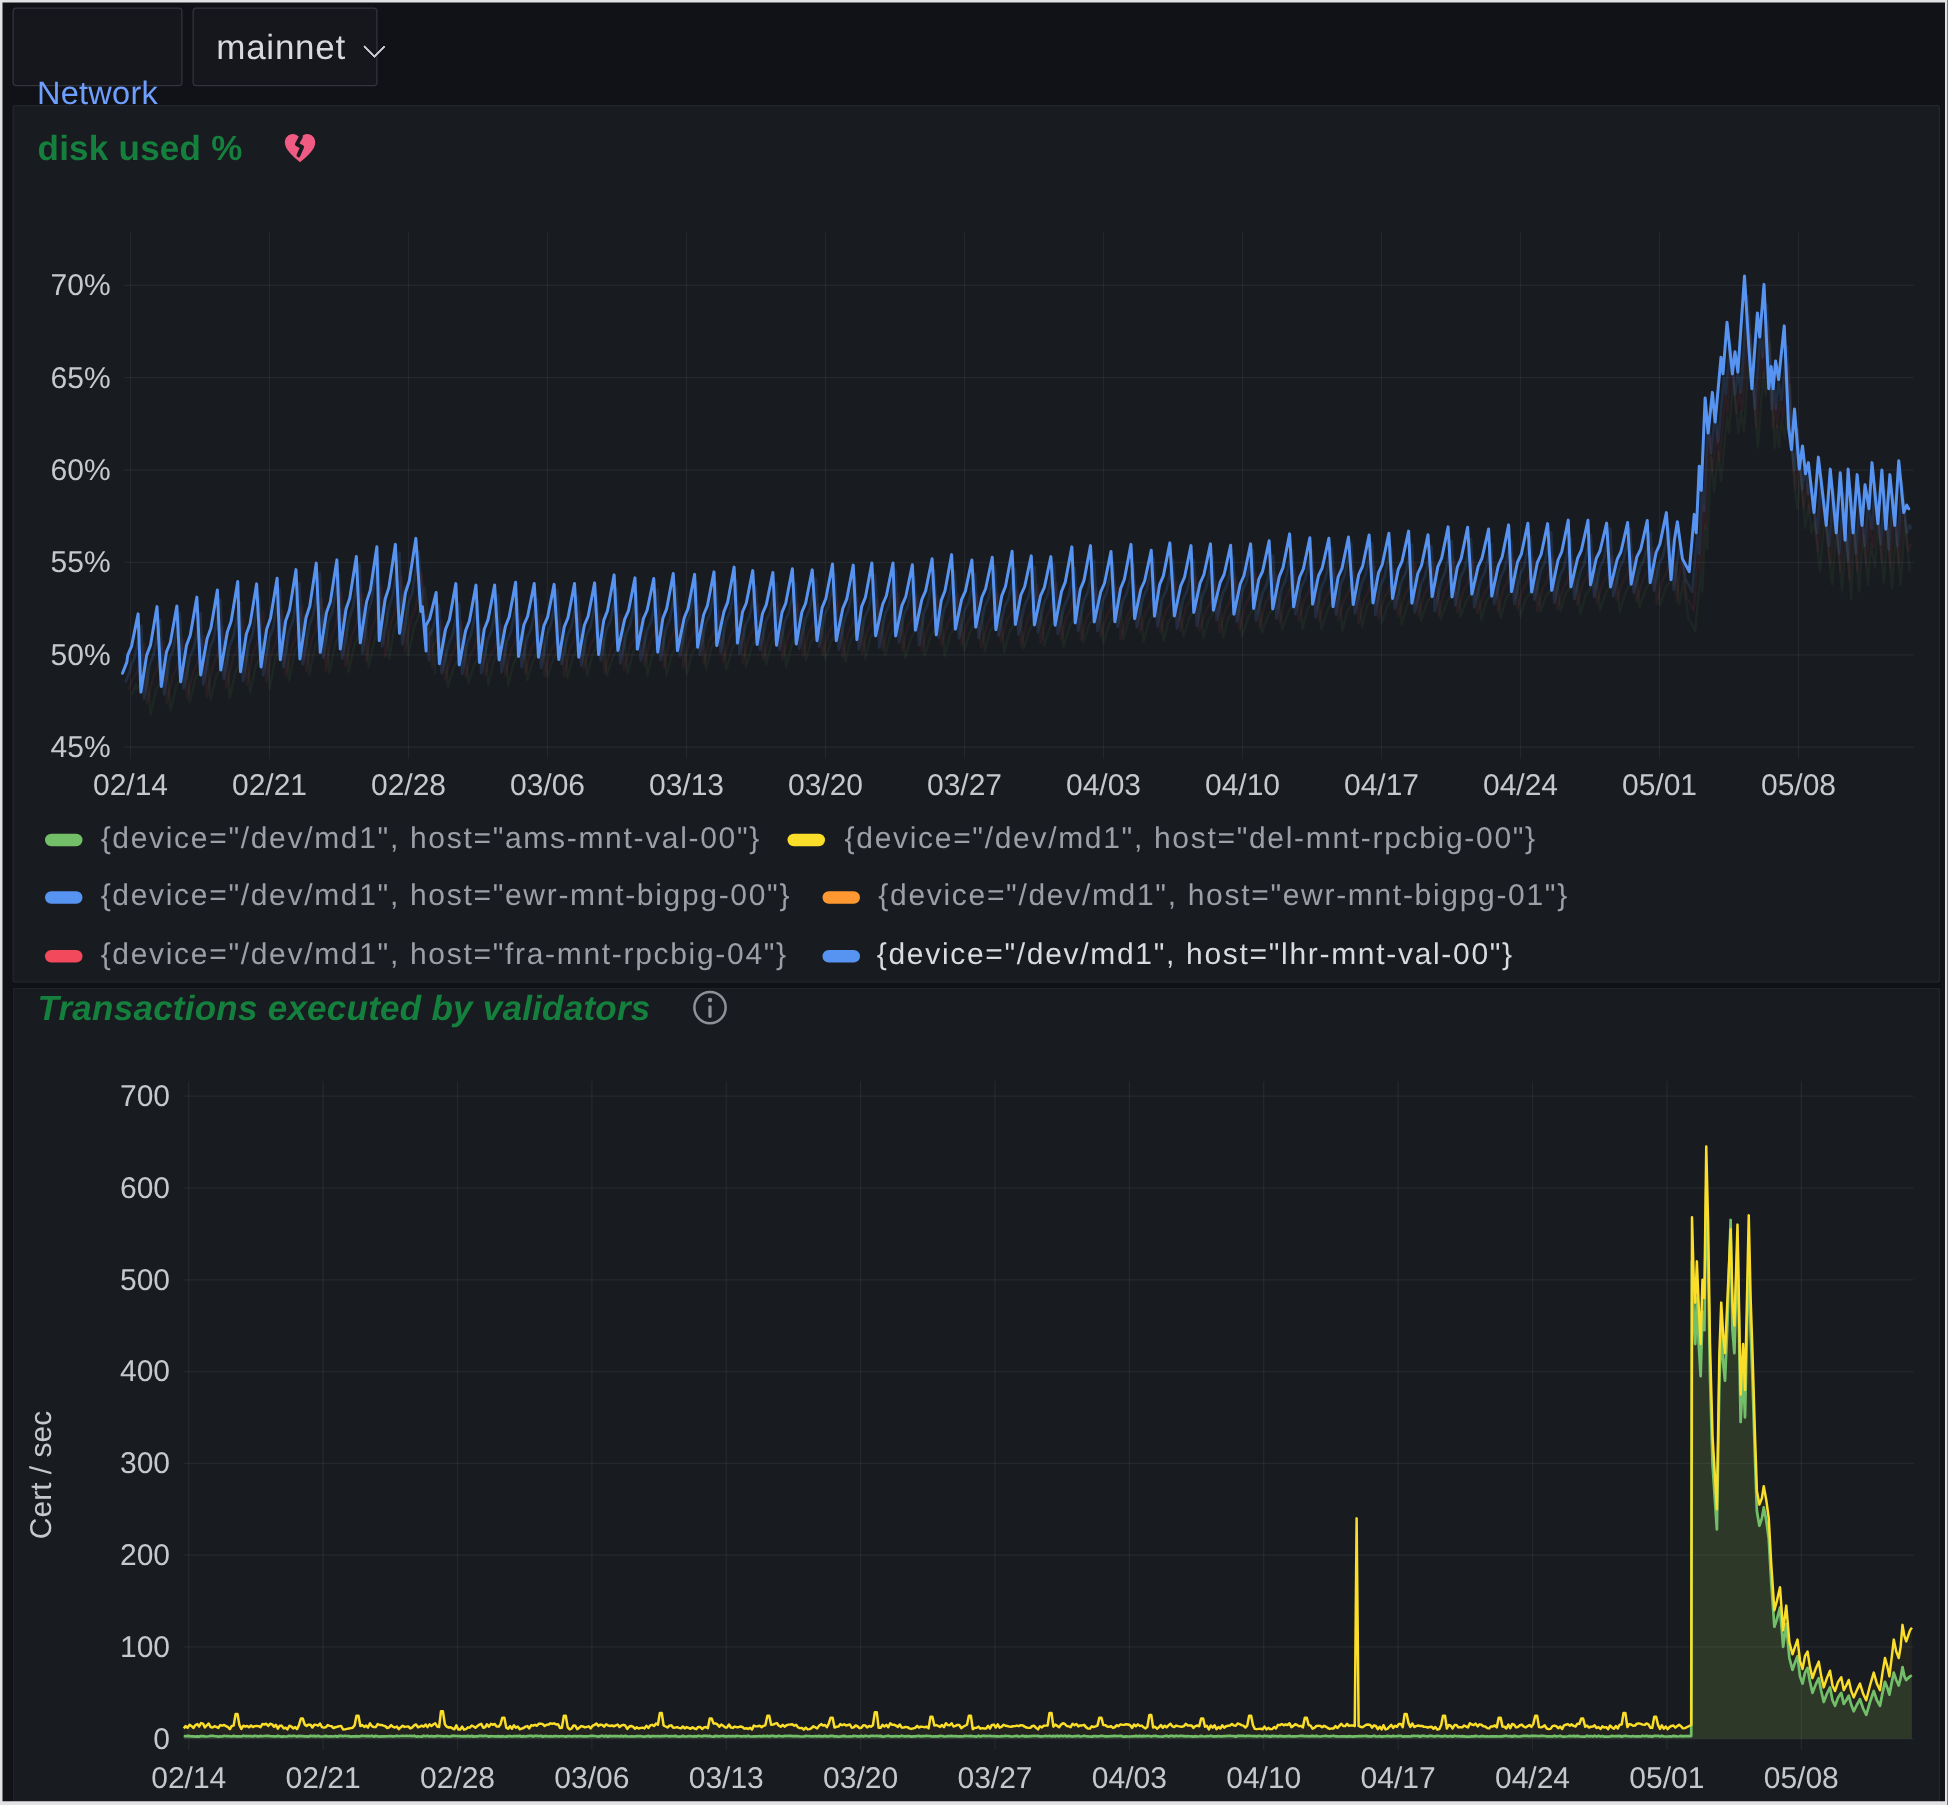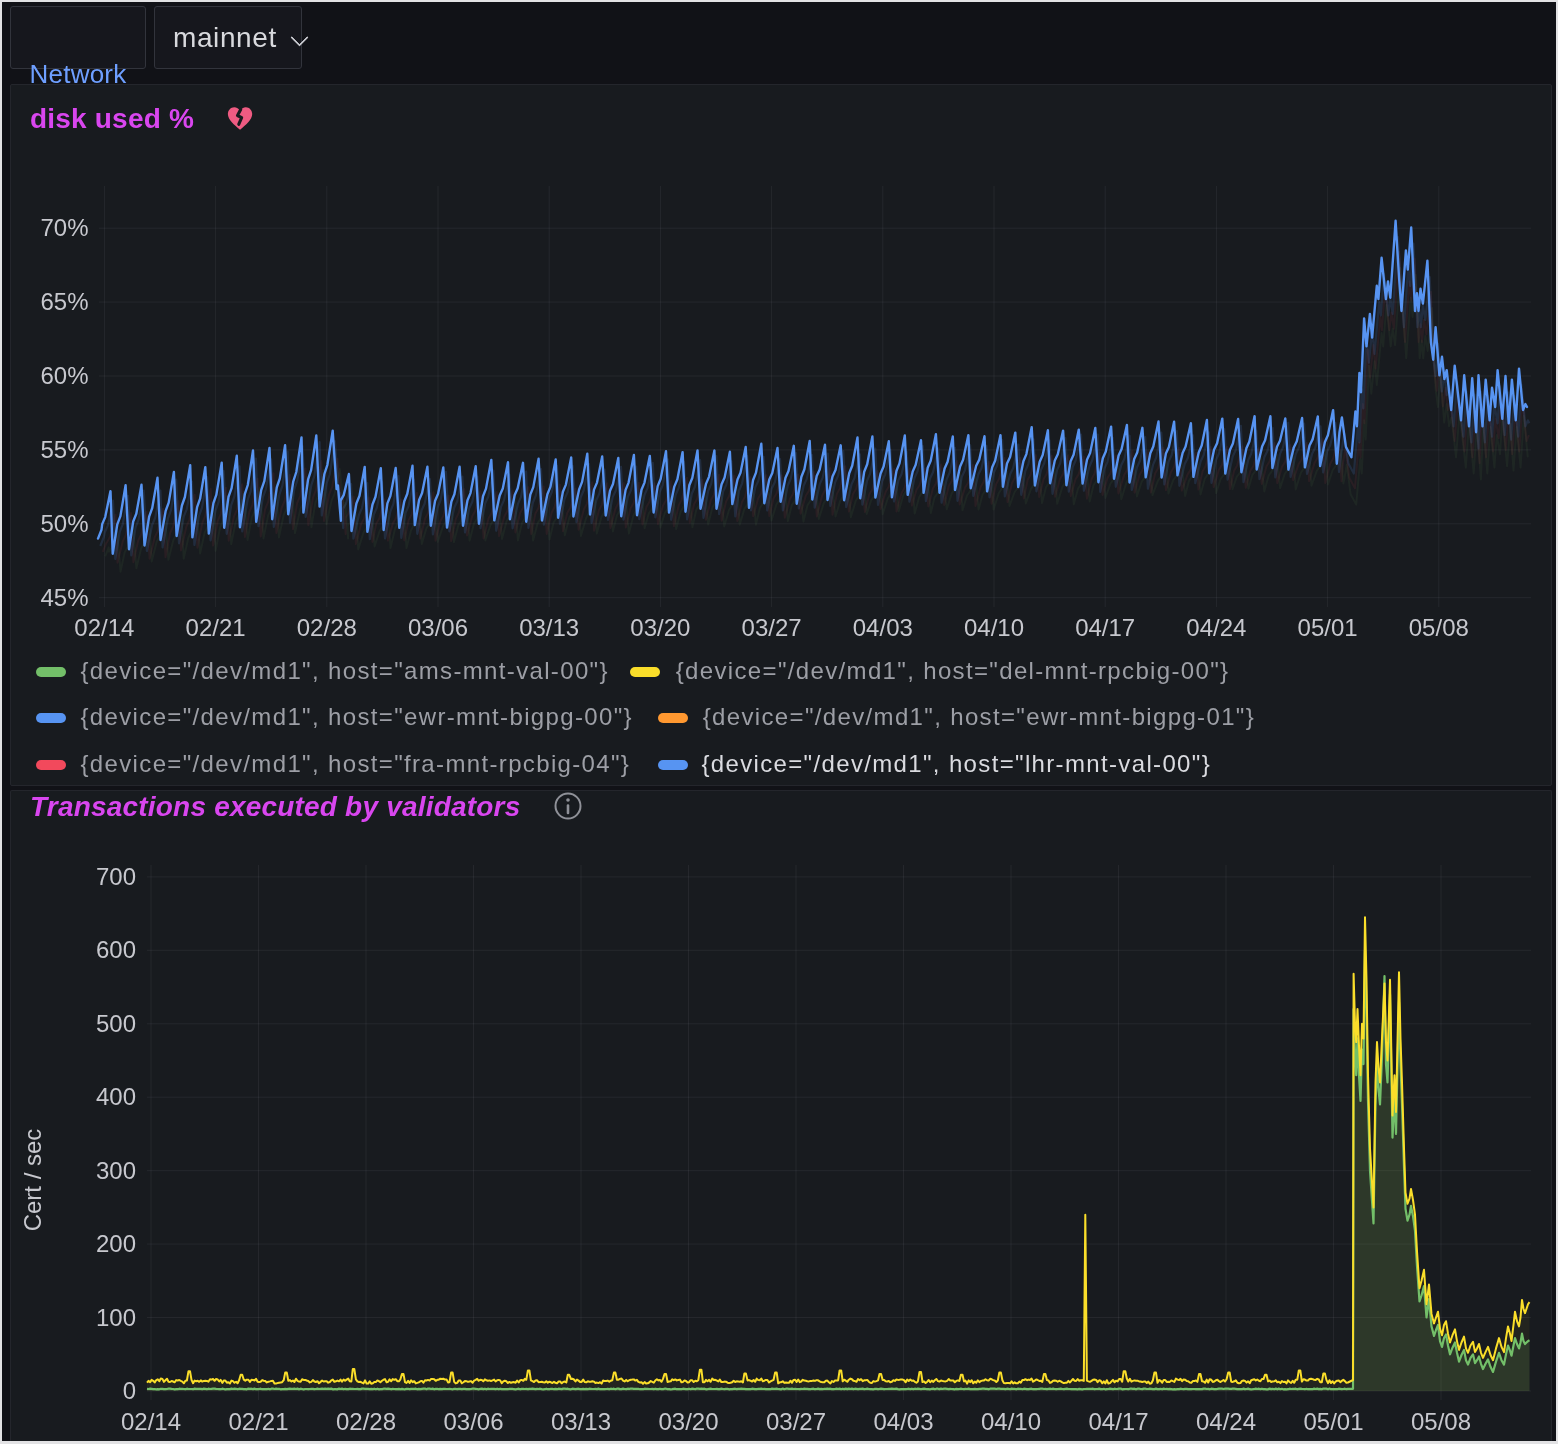--- a/index.html
+++ b/index.html
@@ -13,21 +13,21 @@
   border:1px solid #32343c; border-radius:3px; }
 #nbox { left:10px; width:136px; }
 #mbox { left:154px; width:148px; }
 #nbox span { position:absolute; left:0; right:0; top:17px; text-align:center;
   font-size:26px; font-weight:500; color:#6e9fff; letter-spacing:0.2px;margin-top:35px; }
 #mbox span { position:absolute; left:18px; top:15px; font-size:28px;
   font-weight:500; color:#d8d9dd; letter-spacing:0.6px; }
 .chev { position:absolute; left:138px; top:24px; width:13px; height:13px;
   border-right:2.5px solid #c7c8ce; border-bottom:2.5px solid #c7c8ce;
   transform:rotate(45deg); border-radius:1px; }
-.ptitle { position:absolute; font-size:28px; font-weight:600; color:#d946ef;
+.ptitle { position:absolute; font-size:28px; font-weight:600; color:#15803d;
   letter-spacing:0.2px; z-index:5; }
 svg.overlay { position:absolute; left:0; top:0; z-index:3; }
 .grid line { stroke:rgba(204,204,220,0.075); stroke-width:1; }
 .tick { font-family:"Liberation Sans",sans-serif; font-size:24px; fill:#c7c8ce; }
 .lsw { position:absolute; width:30px; height:9.5px; border-radius:5px; z-index:5; }
 .ltxt { position:absolute; font-size:24px; color:#9d9fa6; letter-spacing:1.35px;
   white-space:nowrap; z-index:5; }
 .ltxt.hot { color:#dadbe0; }
 </style></head>
 <body>

